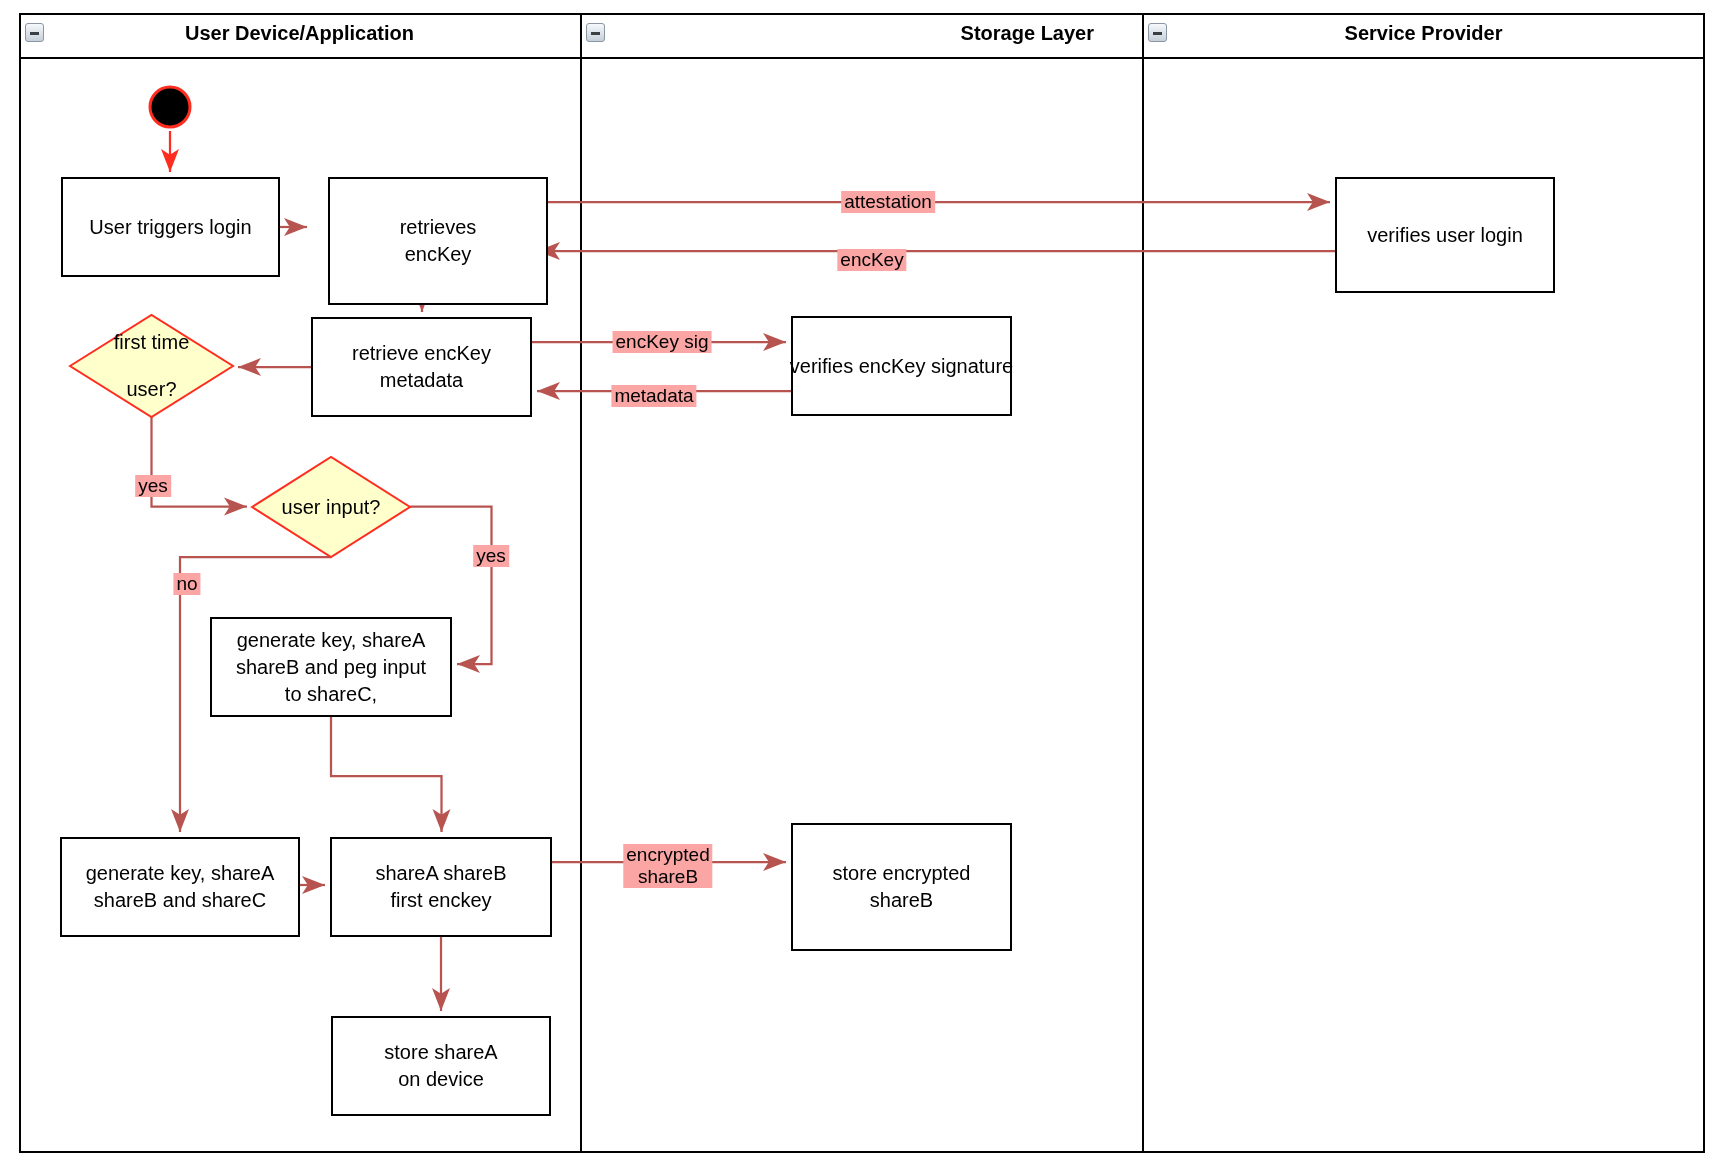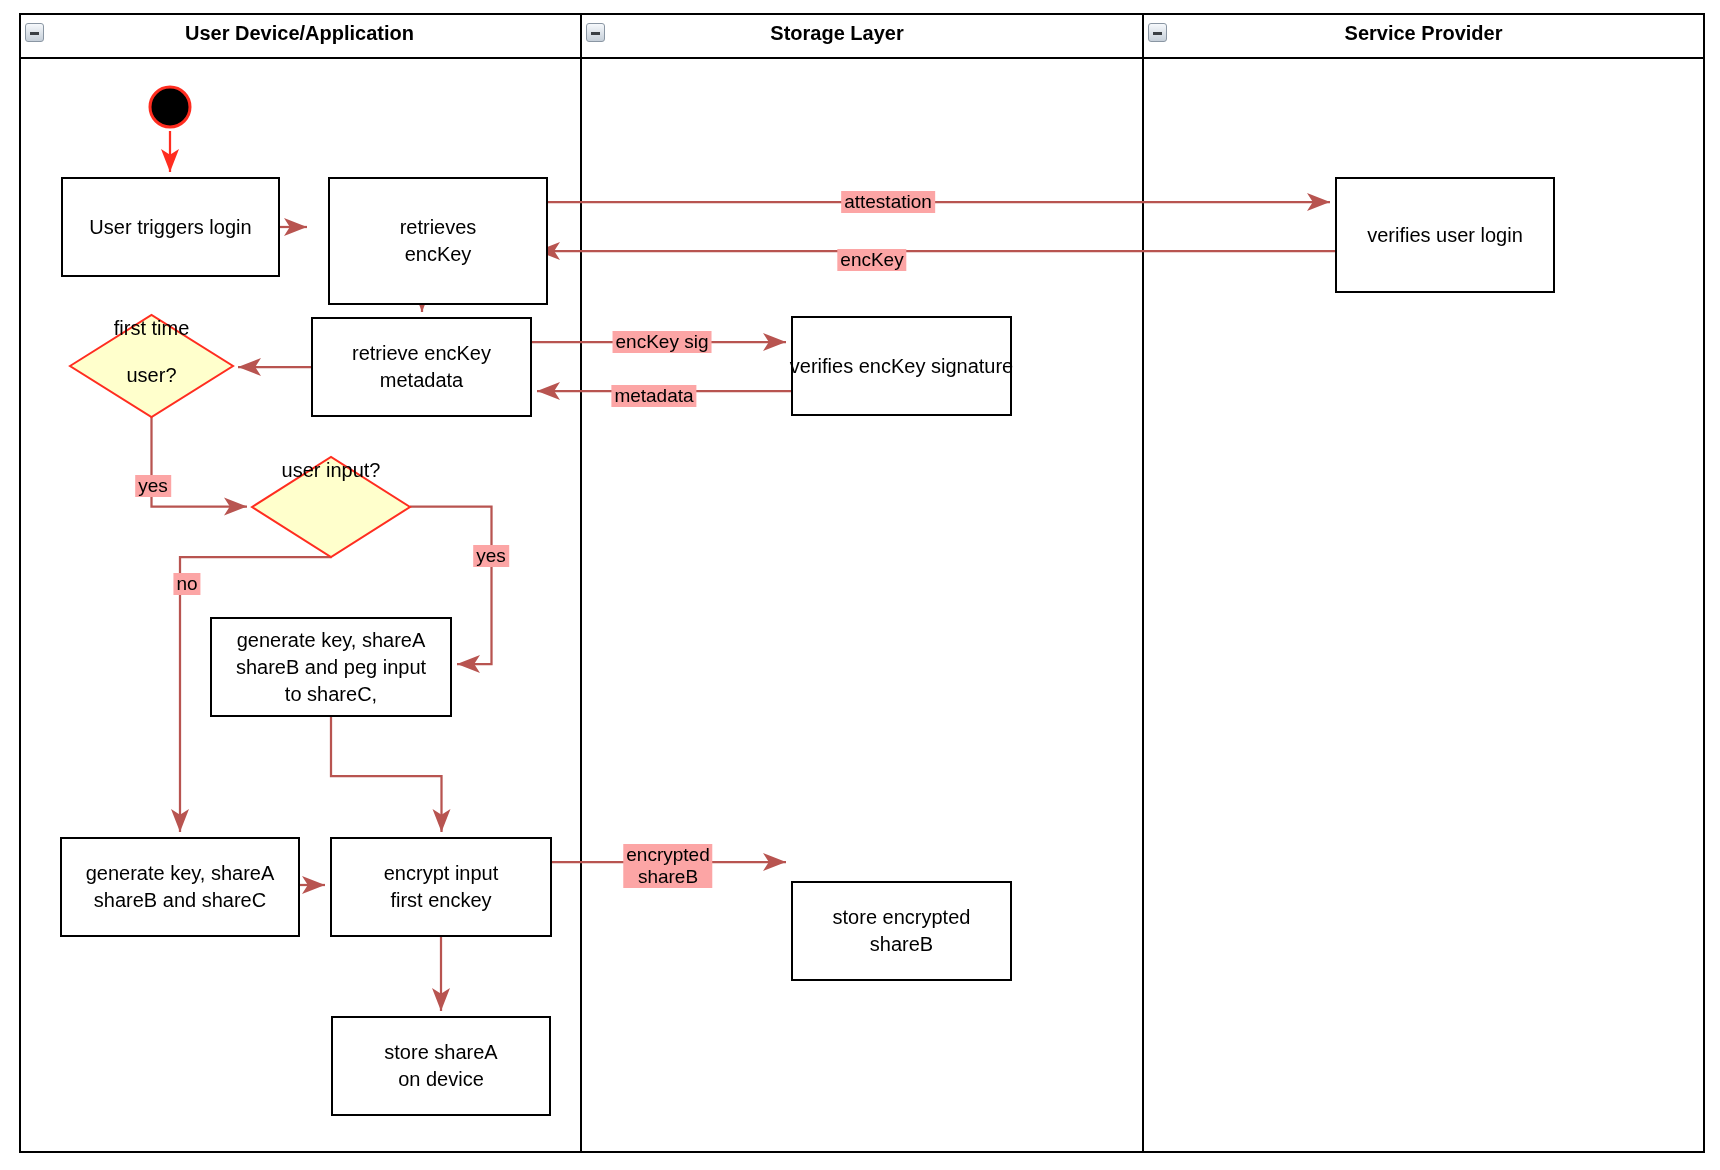--- a/index.html
+++ b/index.html
@@ -22,21 +22,21 @@
   .collapse::after{content:"";position:absolute;left:4px;right:4px;top:8px;height:3px;background:#3a3f44;}
 
   
   .node{position:absolute;background:#fff;border:2px solid #000;display:flex;flex-direction:column;
     align-items:center;justify-content:center;font-size:20px;line-height:27px;text-align:center;z-index:2;}
   .node.nowrap{white-space:nowrap;overflow:visible;}
 
   .diamond{position:absolute;z-index:2;}
   .diamond svg{position:absolute;left:0;top:0;overflow:visible;}
   .diamond .dlabel{position:absolute;left:0;top:0;width:100%;height:100%;display:flex;flex-direction:column;
-    align-items:center;font-size:20px;line-height:27px;text-align:center;gap:20px;}
+    align-items:center;justify-content:center;font-size:20px;line-height:27px;text-align:center;gap:20px;}
 
   .start-node{position:absolute;left:146px;top:83px;width:48px;height:48px;z-index:2;}
 
   
   #edges{position:absolute;left:0;top:0;z-index:1;}
   #edges polyline,#edges line{fill:none;stroke:var(--edge);stroke-width:2.25;}
   #edges .red{stroke:var(--red);}
 
   .edge-label{position:absolute;transform:translate(-50%,-50%);background:#fca5a5;padding:0 3px;
     font-size:19px;line-height:22px;text-align:center;white-space:nowrap;z-index:3;}
@@ -45,21 +45,21 @@
 <body>
 
 <div id="canvas">
 
   <div class="pool-border"></div>
   <div class="lane-sep" style="left:580px;"></div>
   <div class="lane-sep" style="left:1142px;"></div>
   <div class="header-sep"></div>
 
   <div class="lane-title" style="left:19px;width:561px;">User Device/Application</div>
-  <div class="lane-title" style="left:580px;width:514px;">Storage Layer</div>
+  <div class="lane-title" style="left:580px;width:514px;text-align:right;">Storage Layer</div>
   <div class="lane-title" style="left:1142px;width:563px;">Service Provider</div>
 
   <div class="collapse" style="left:25px;"></div>
   <div class="collapse" style="left:586px;"></div>
   <div class="collapse" style="left:1148px;"></div>
 
   <svg id="edges" width="1720" height="1170">
     <defs>
       <marker id="ah" viewBox="0 0 13 10" markerWidth="26" markerHeight="20" refX="12" refY="5" orient="auto" markerUnits="userSpaceOnUse">
         <path d="M0.5,0.5 L12,5 L0.5,9.5 L3.4,5 Z" fill="#B85450"></path>
@@ -117,25 +117,25 @@
     <div>shareB and peg input</div>
     <div>to shareC,</div>
   </div>
 
   <div class="node" style="left:60px;top:837px;width:240px;height:100px;">
     <div>generate key, shareA</div>
     <div>shareB and shareC</div>
   </div>
 
   <div class="node" style="left:330px;top:837px;width:222px;height:100px;">
-    <div>encrypt input</div>
+    <div>shareA shareB</div>
     <div>first enckey</div>
   </div>
 
-  <div class="node" style="left:791px;top:881px;width:221px;height:100px;text-align:center;">
+  <div class="node" style="left:791px;top:823px;width:221px;height:128px;text-align:center;">
     <div>store encrypted</div>
     <div>shareB</div>
   </div>
 
   <div class="node" style="left:331px;top:1016px;width:220px;height:100px;">
     <div>store shareA</div>
     <div>on device</div>
   </div>
 
   <div class="diamond" style="left:70px;top:315px;width:163px;height:102px;">

